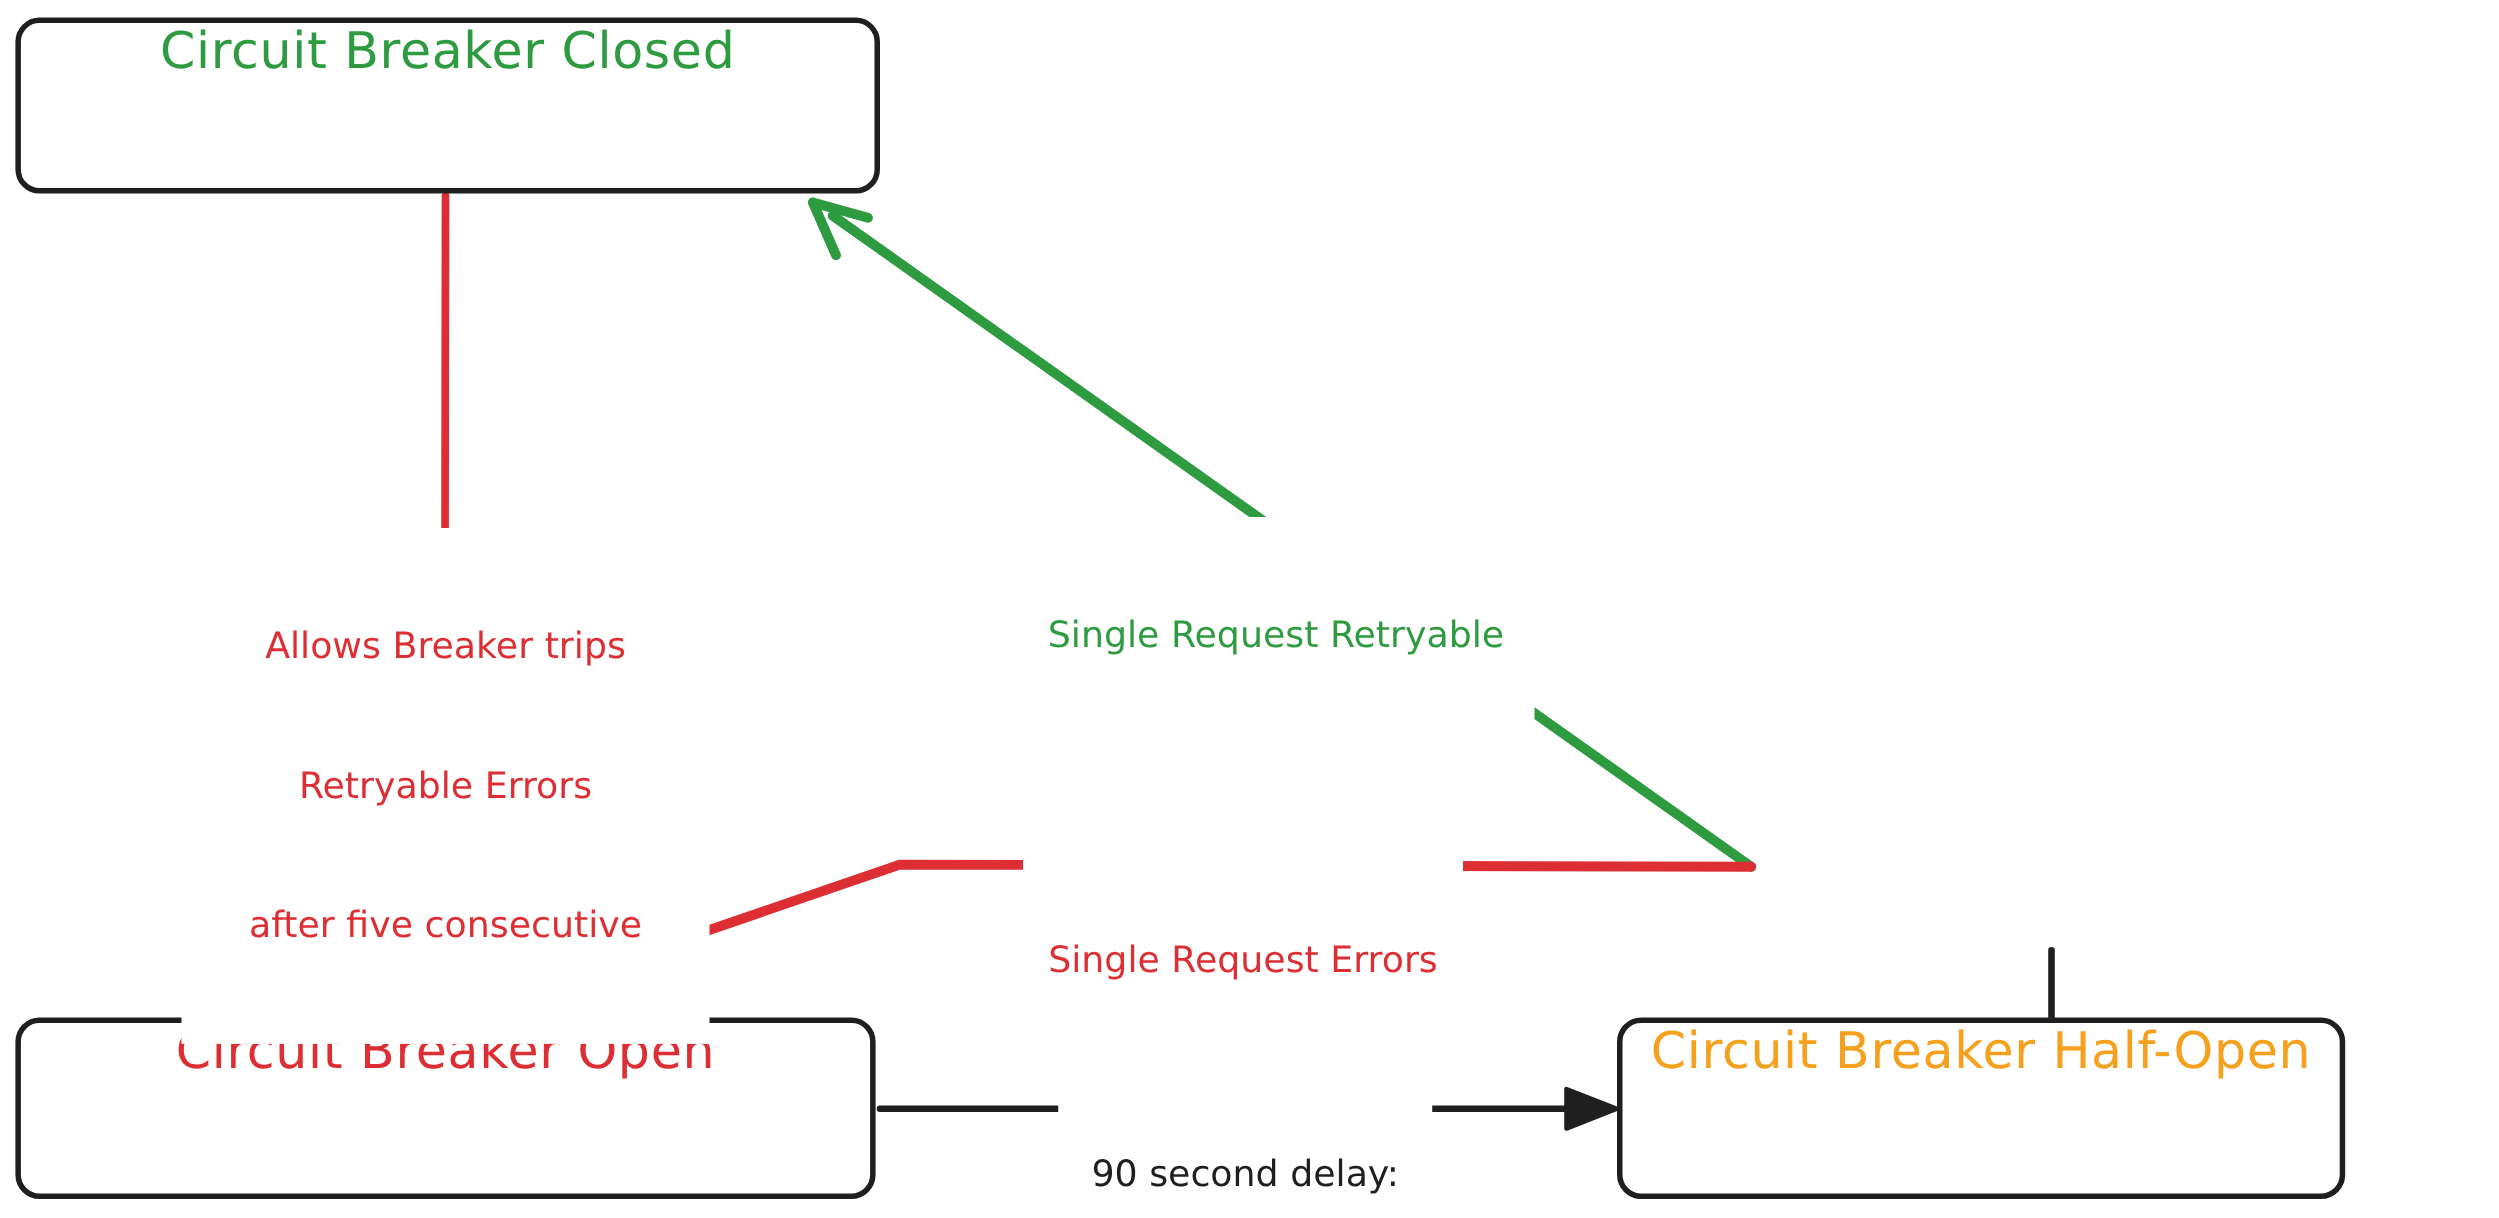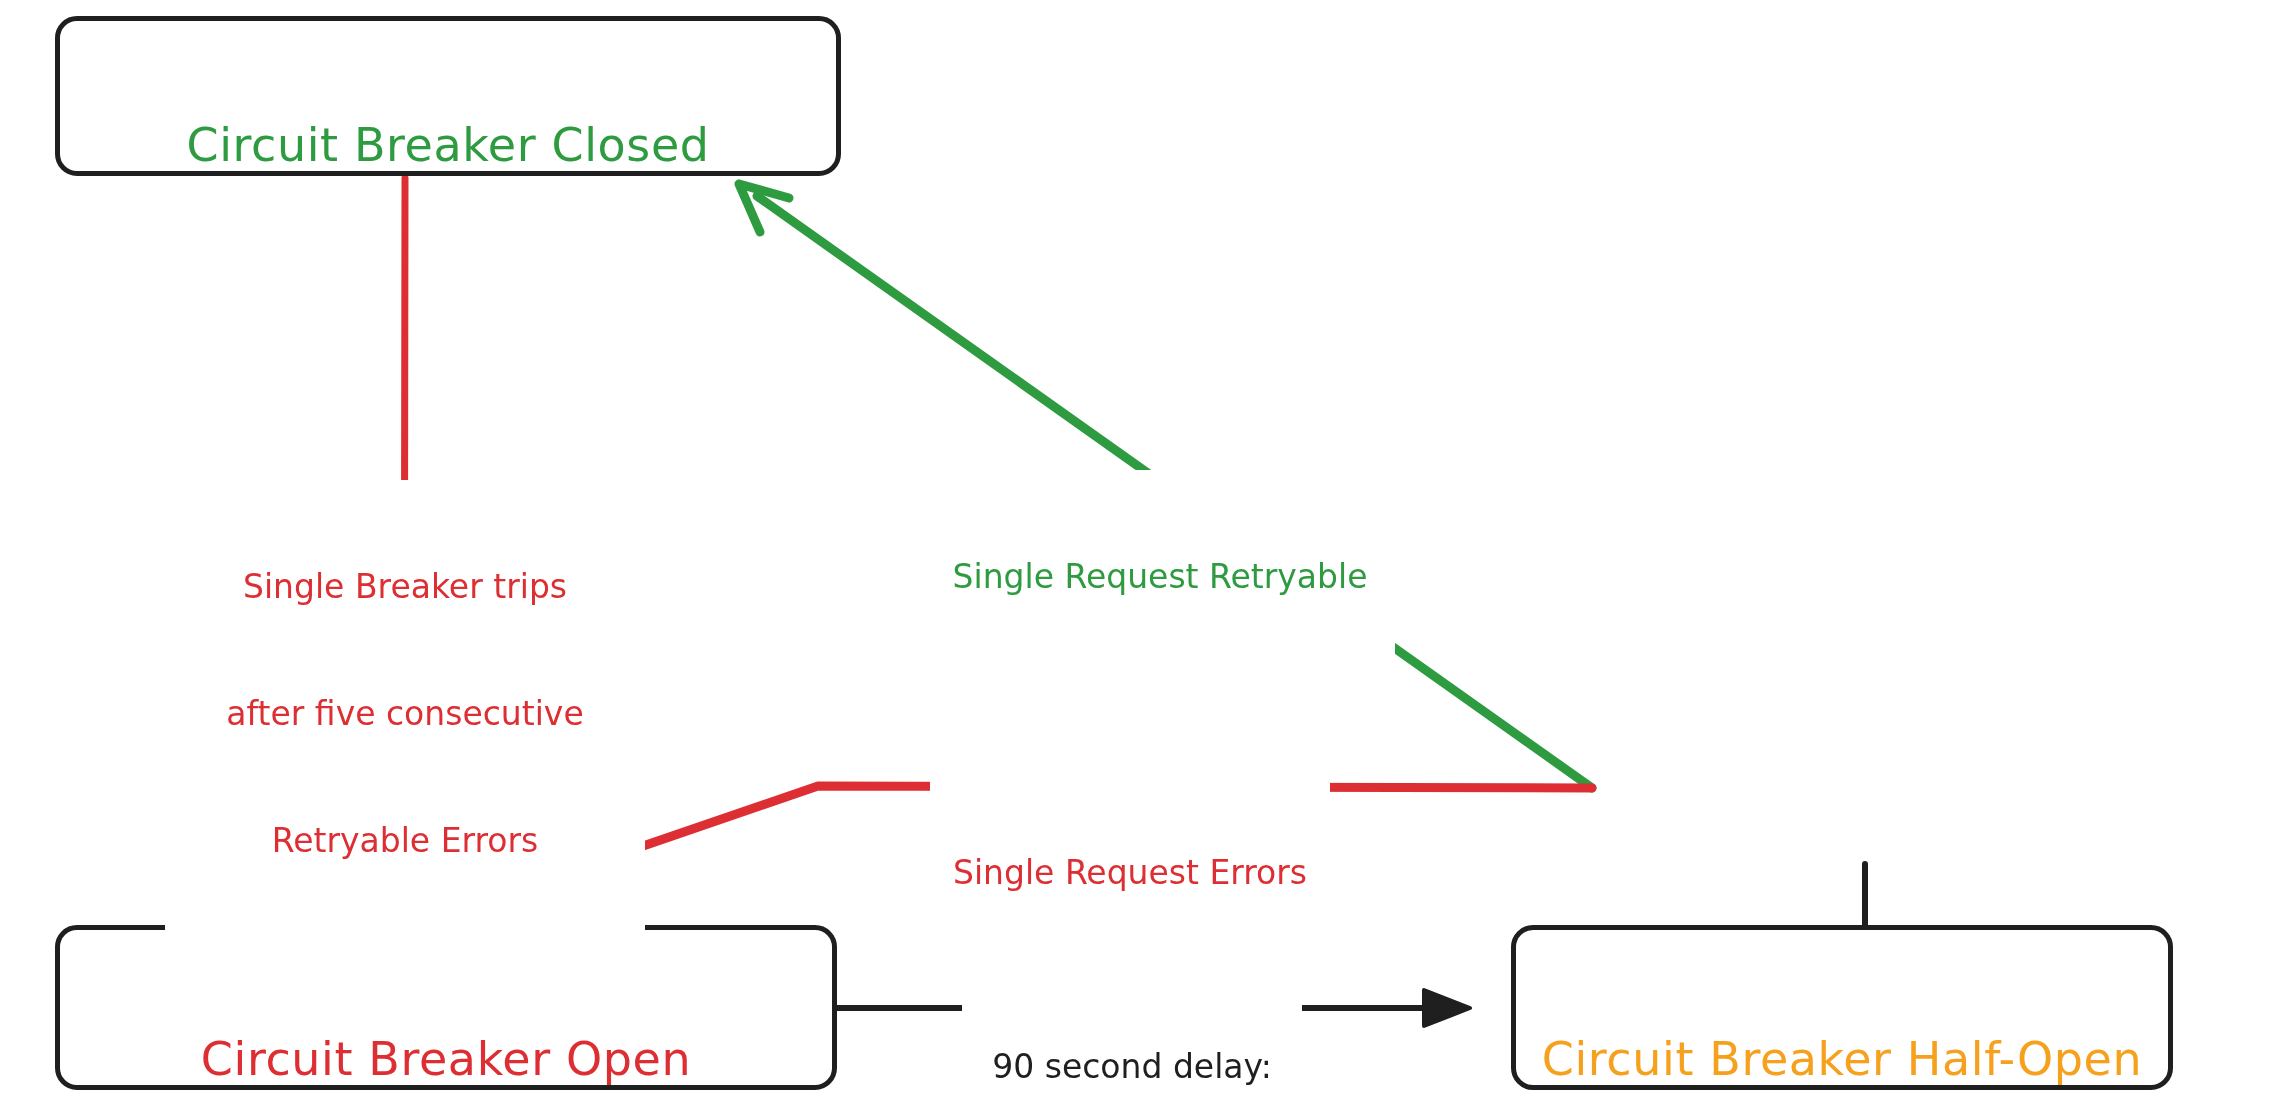--- a/index.html
+++ b/index.html
@@ -25,24 +25,23 @@
     height: 1107px;
     pointer-events: none;
   }
 
   
   .node {
     position: absolute;
     box-sizing: border-box;
     background: #ffffff;
     display: flex;
-    align-items: flex-end;
+    align-items: flex-start;
     justify-content: center;
     text-align: center;
-    margin-left: 41px;
   }
   .node-black {
     border: 5px solid #1f1f1f;
     border-radius: 22px;
   }
   .node-orange {
     border: 5px solid #ef9a1e;
     border-radius: 22px;
   }
   .node-label {
@@ -114,23 +113,23 @@
   <div class="node node-black" style="left:14px; top:925px; width:782px; height:165px;">
     <span class="node-label lbl-xl c-red">Circuit Breaker Open</span>
   </div>
 
   <div class="node node-black" style="left:1470px; top:925px; width:662px; height:165px;">
     <span class="node-label lbl-xl c-orange">Circuit Breaker Half-Open</span>
   </div>
 
 
   <div class="edge-label el-red" style="left:165px; top:480px; width:480px;">
-    <div>Single Breaker trips</div>
+    <div>Allows Breaker trips</div>
+    <div>Retryable Errors</div>
     <div>after five consecutive</div>
-    <div>Retryable Errors</div>
   </div>
 
   <div class="edge-label el-green" style="left:925px; top:470px; width:470px;">
     <div>Single Request Retryable</div>
   </div>
 
   <div class="edge-label el-red" style="left:930px; top:766px; width:400px;">
     <div>Single Request Errors</div>
   </div>
 

